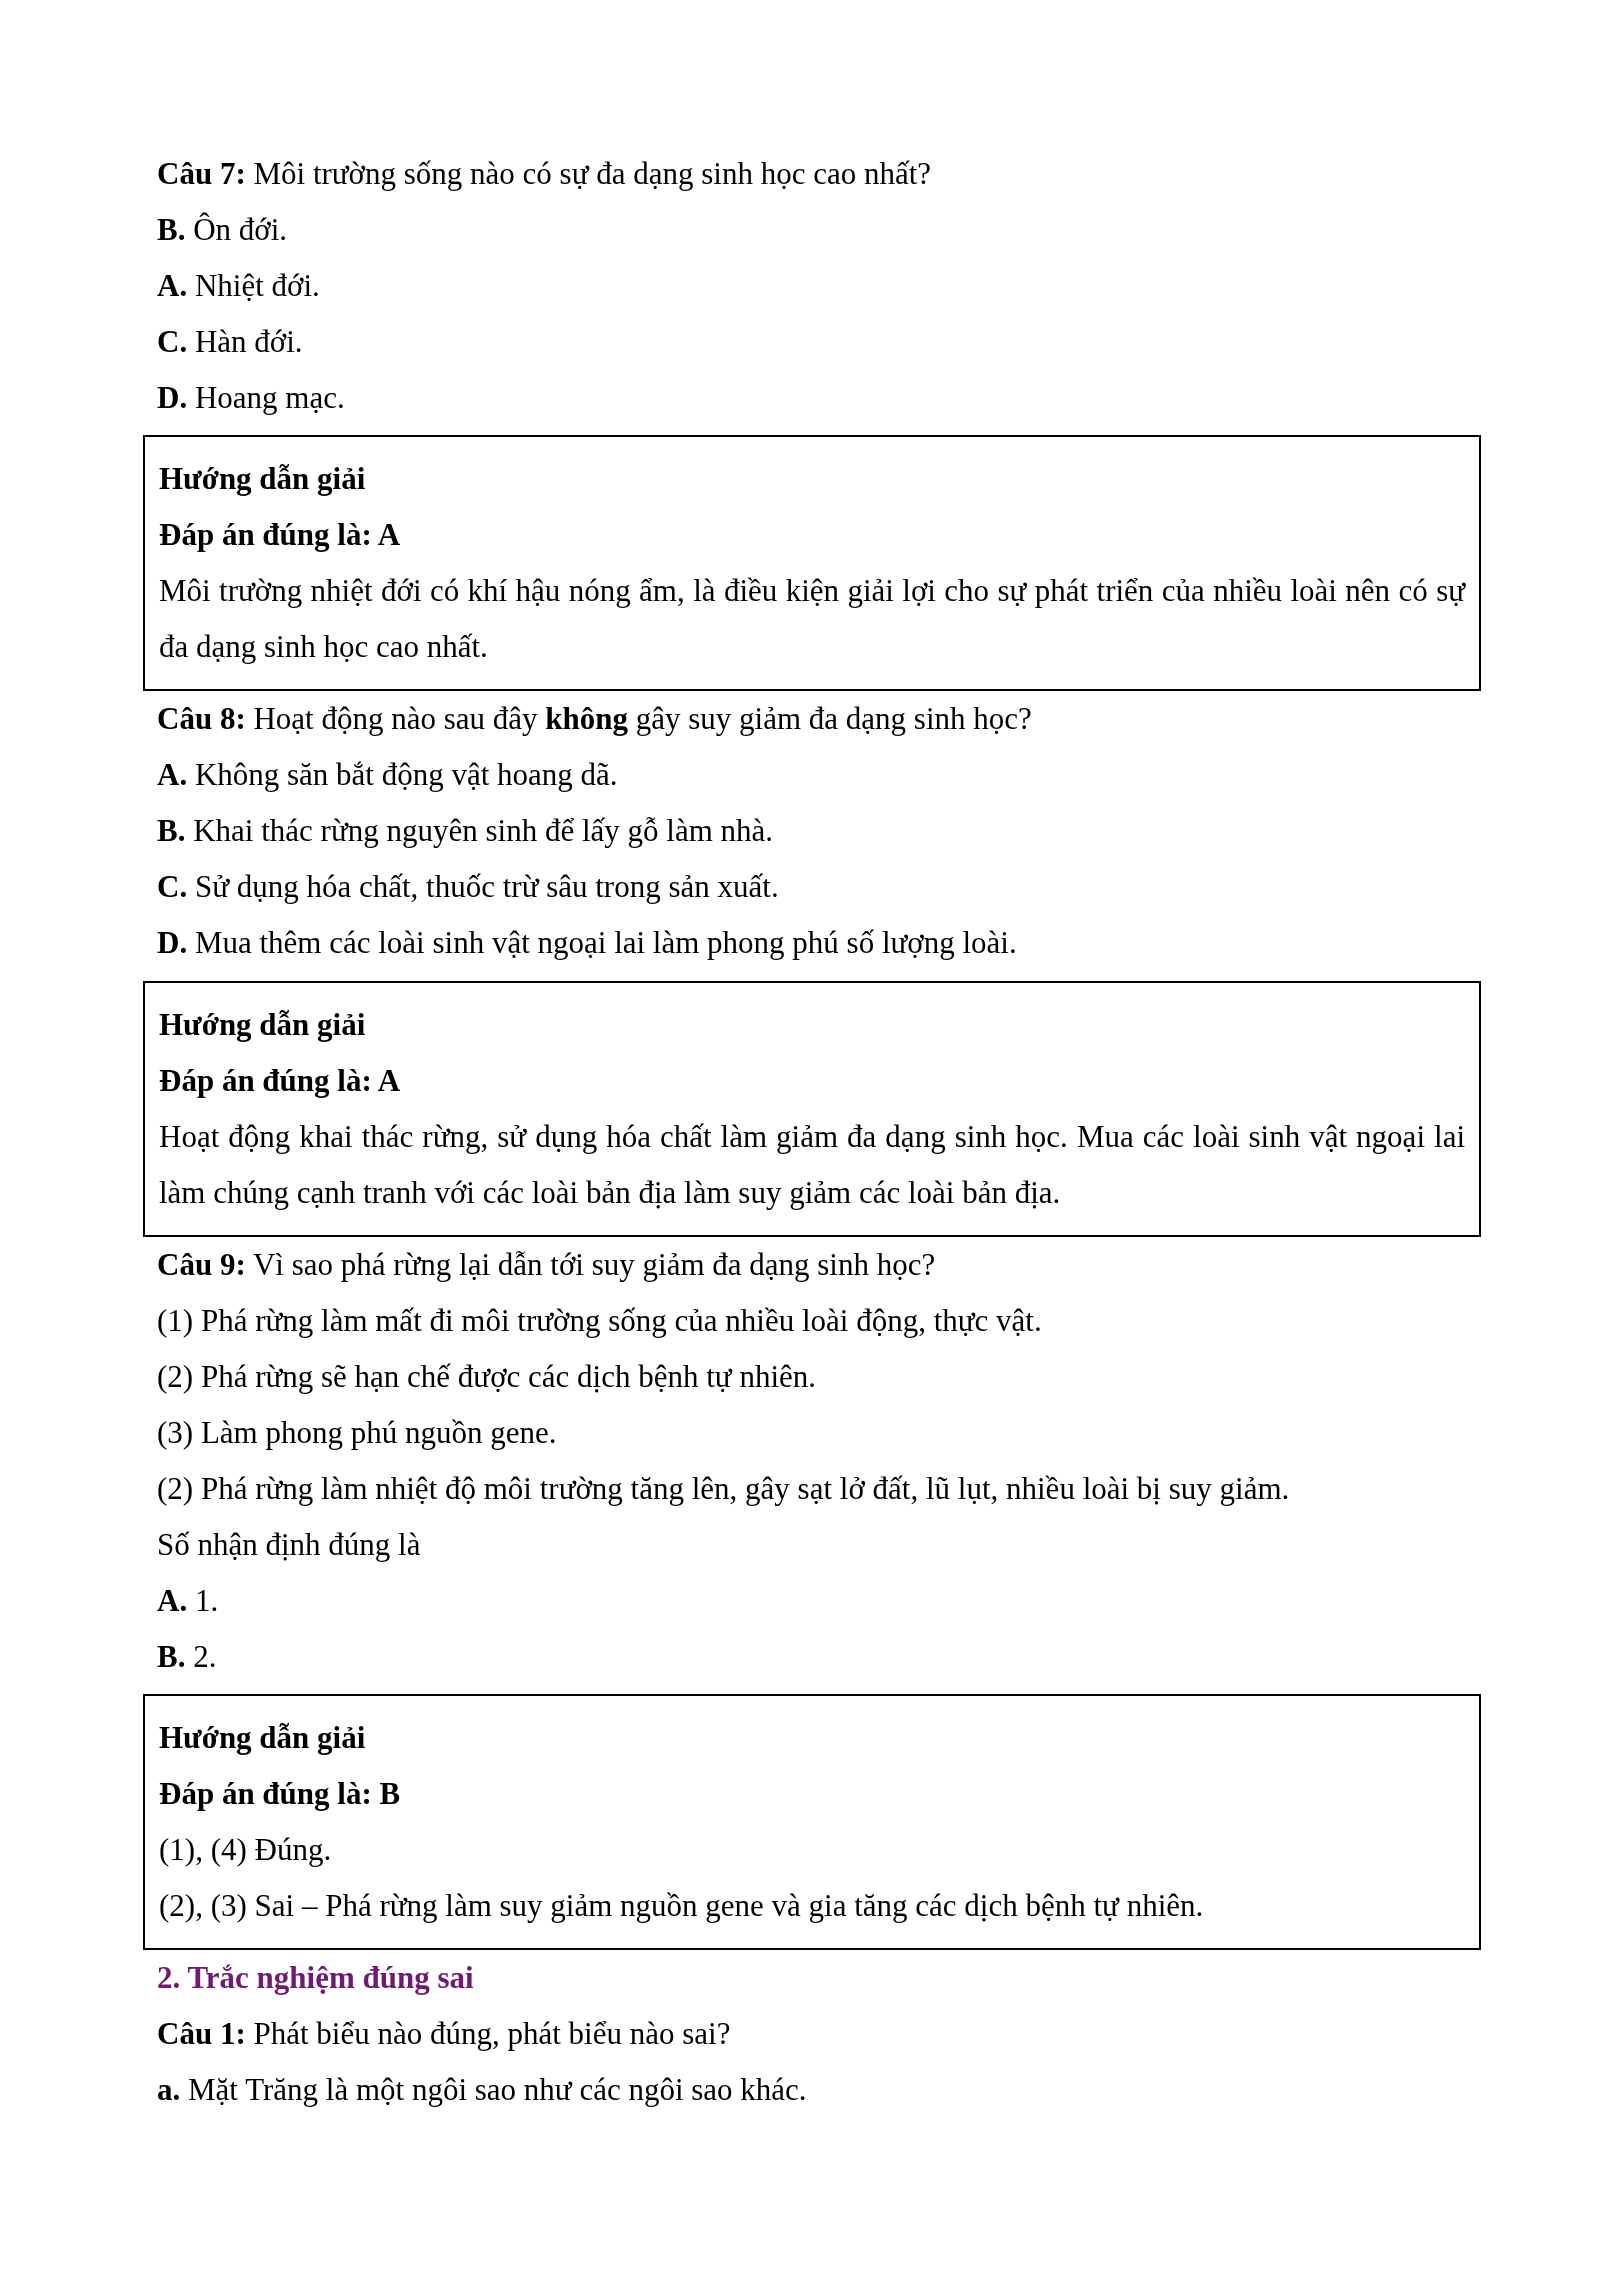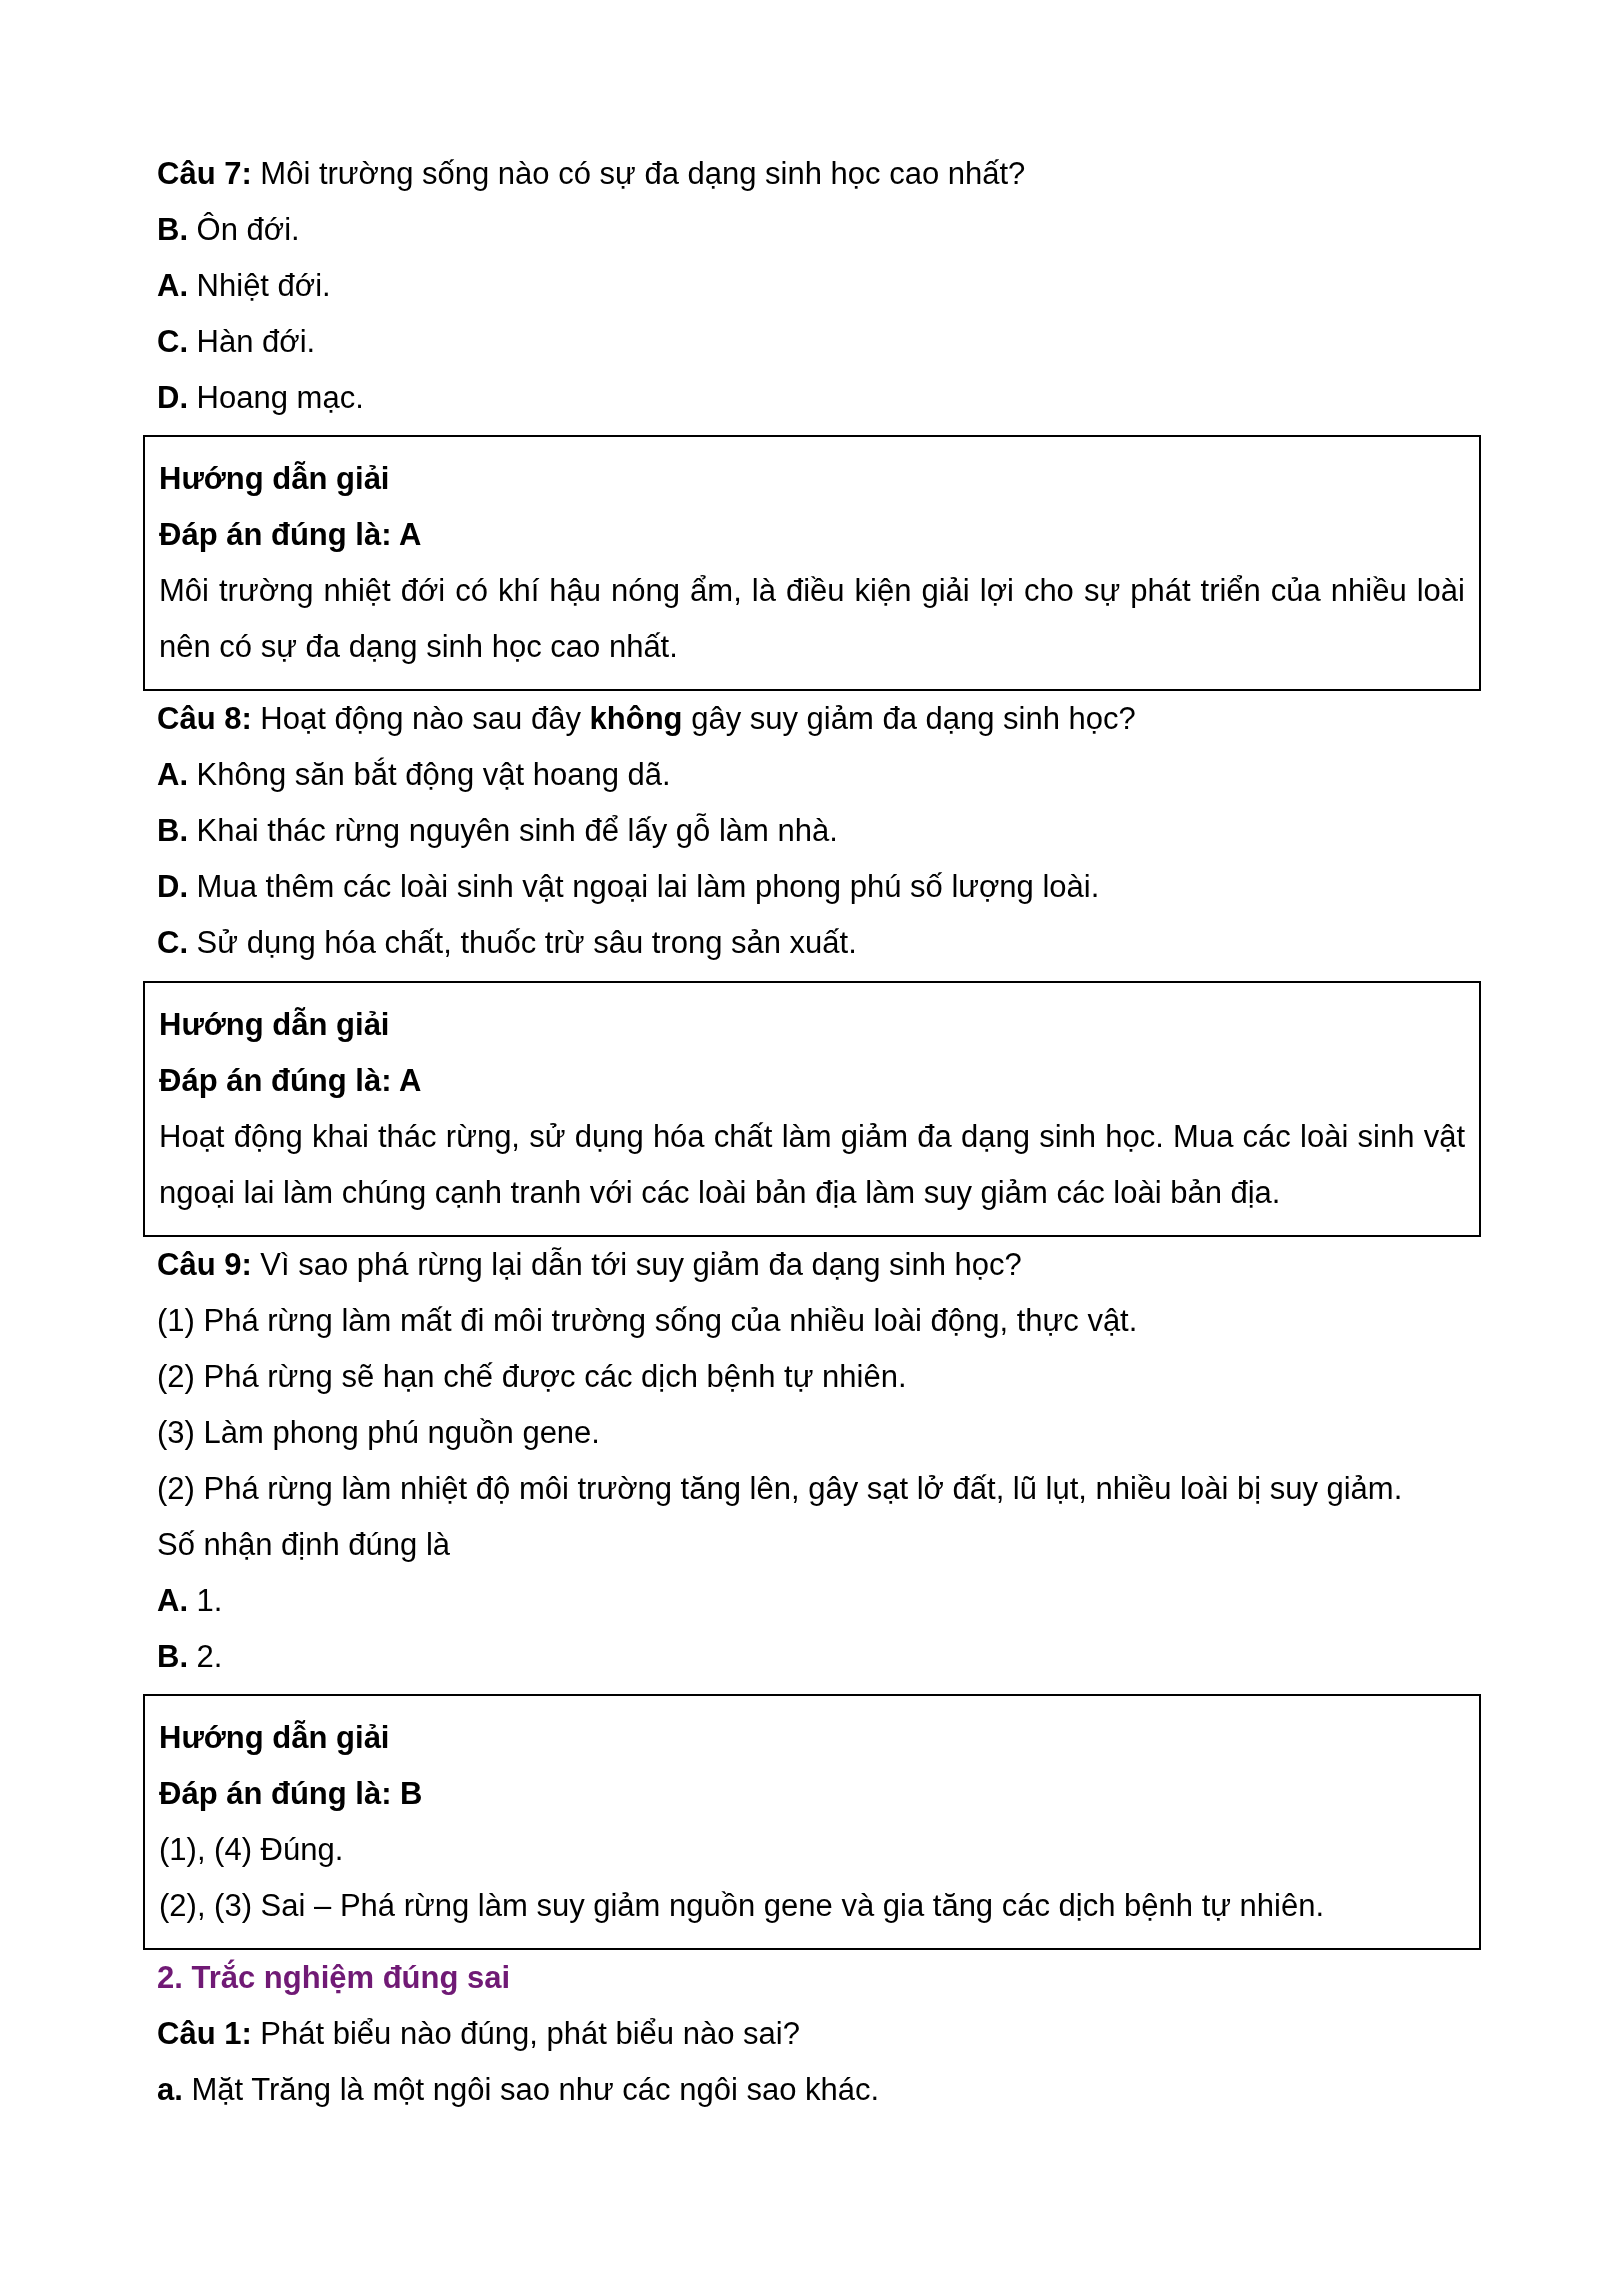--- a/index.html
+++ b/index.html
@@ -3,21 +3,21 @@
 <meta charset="utf-8">
 <style>
   html, body { margin: 0; padding: 0; background: #ffffff; }
   .page {
     position: relative;
     width: 1623px;
     height: 2295px;
     background: #ffffff;
     box-sizing: border-box;
     padding: 146px 156px 0 157px;
-    font-family: Liberation Sans, sans-serif;
+    font-family: Liberation Serif, serif;
     font-size: 31px;
     line-height: 56px;
     color: #000000;
     overflow: hidden;
   }
   p { margin: 0; padding: 0; }
   .one { white-space: nowrap; }
   b, .bold { font-weight: bold; }
   .box {
     border: 2.4px solid #000000;
@@ -40,22 +40,22 @@
 
   <div class="box">
     <p class="one bold">Hướng dẫn giải</p>
     <p class="one bold">Đáp án đúng là: A</p>
     <p class="just">Môi trường nhiệt đới có khí hậu nóng ẩm, là điều kiện giải lợi cho sự phát triển của nhiều loài nên có sự đa dạng sinh học cao nhất.</p>
   </div>
 
   <p class="one"><b>Câu 8:</b><span> Hoạt động nào sau đây </span><b>không</b><span> gây suy giảm đa dạng sinh học?</span></p>
   <p class="one"><b>A.</b><span> Không săn bắt động vật hoang dã.</span></p>
   <p class="one"><b>B.</b><span> Khai thác rừng nguyên sinh để lấy gỗ làm nhà.</span></p>
+  <p class="one"><b>C.</b><span> Sử dụng hóa chất, thuốc trừ sâu trong sản xuất.</span></p>
   <p class="one"><b>D.</b><span> Mua thêm các loài sinh vật ngoại lai làm phong phú số lượng loài.</span></p>
-  <p class="one"><b>C.</b><span> Sử dụng hóa chất, thuốc trừ sâu trong sản xuất.</span></p>
 
   <div class="box">
     <p class="one bold">Hướng dẫn giải</p>
     <p class="one bold">Đáp án đúng là: A</p>
     <p class="just">Hoạt động khai thác rừng, sử dụng hóa chất làm giảm đa dạng sinh học. Mua các loài sinh vật ngoại lai làm chúng cạnh tranh với các loài bản địa làm suy giảm các loài bản địa.</p>
   </div>
 
   <p class="one"><b>Câu 9:</b><span> Vì sao phá rừng lại dẫn tới suy giảm đa dạng sinh học?</span></p>
   <p class="one">(1) Phá rừng làm mất đi môi trường sống của nhiều loài động, thực vật.</p>
   <p class="one">(2) Phá rừng sẽ hạn chế được các dịch bệnh tự nhiên.</p>

